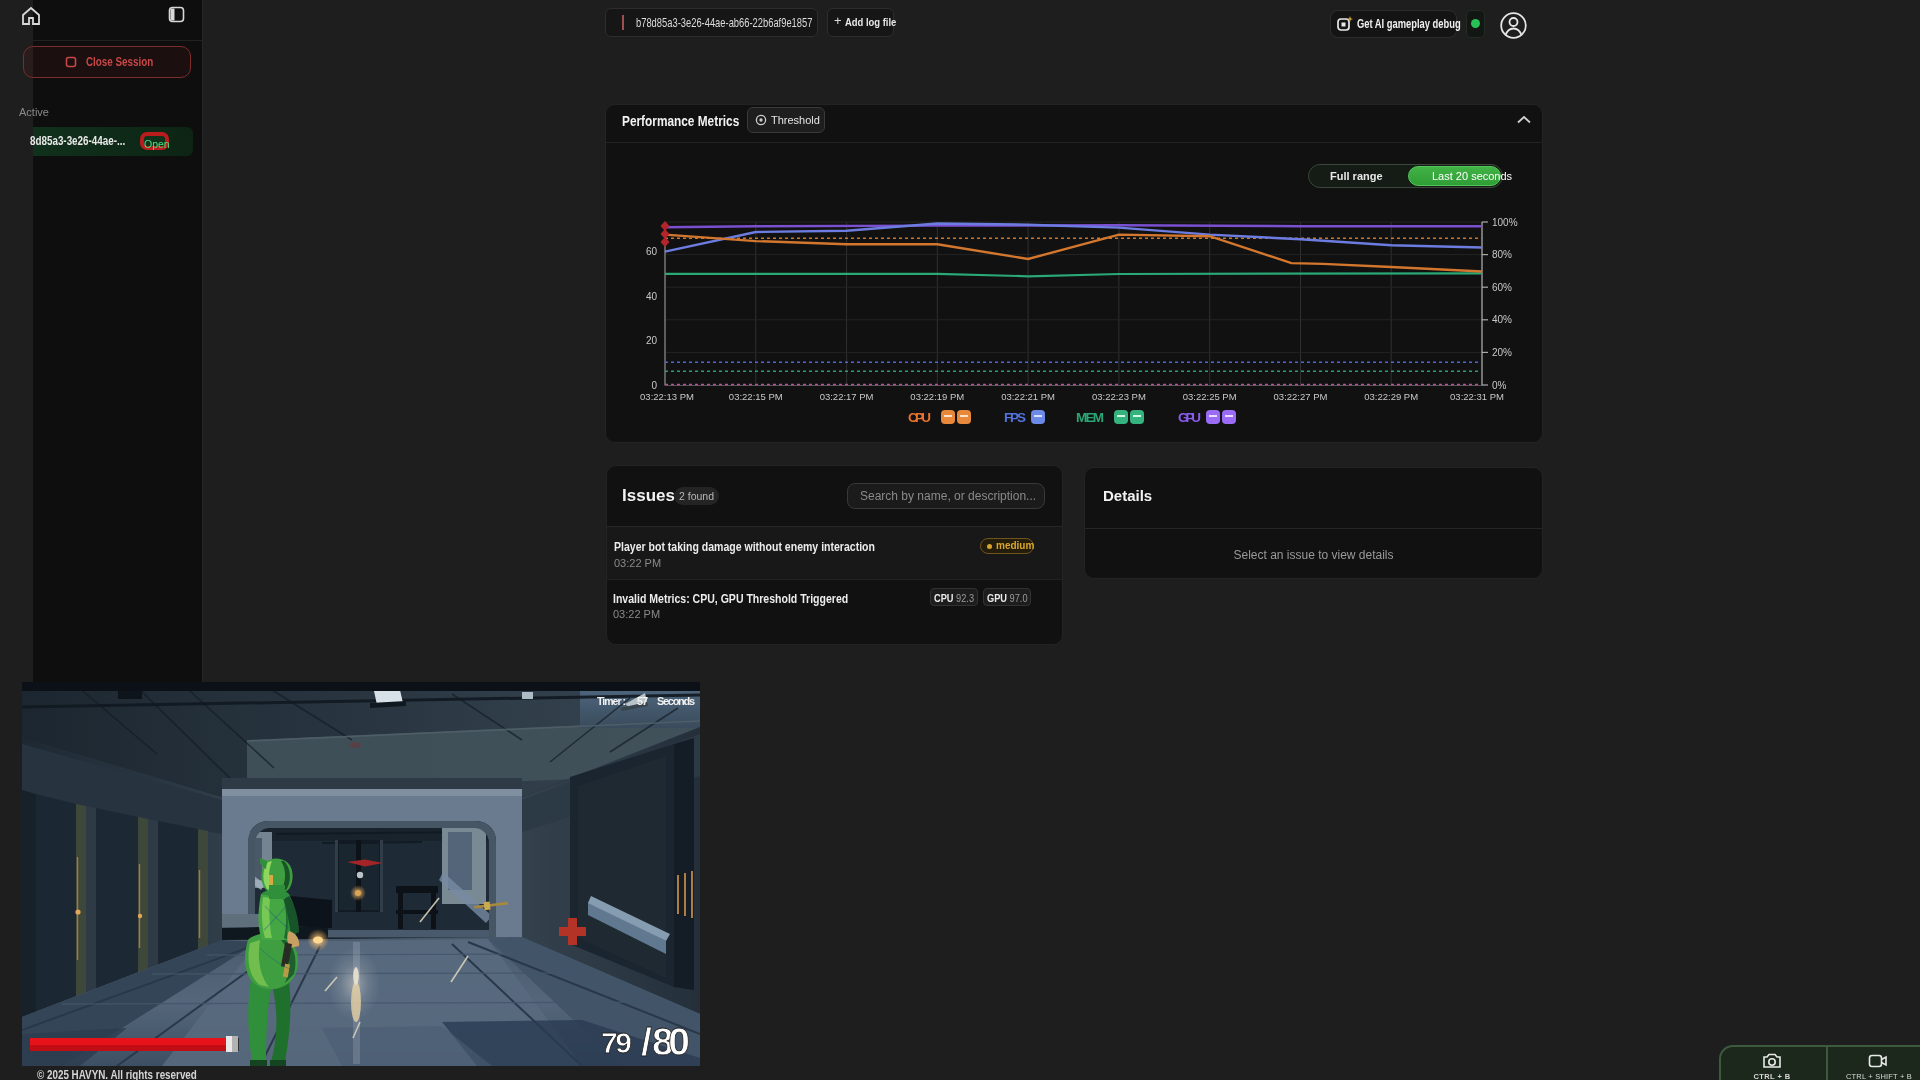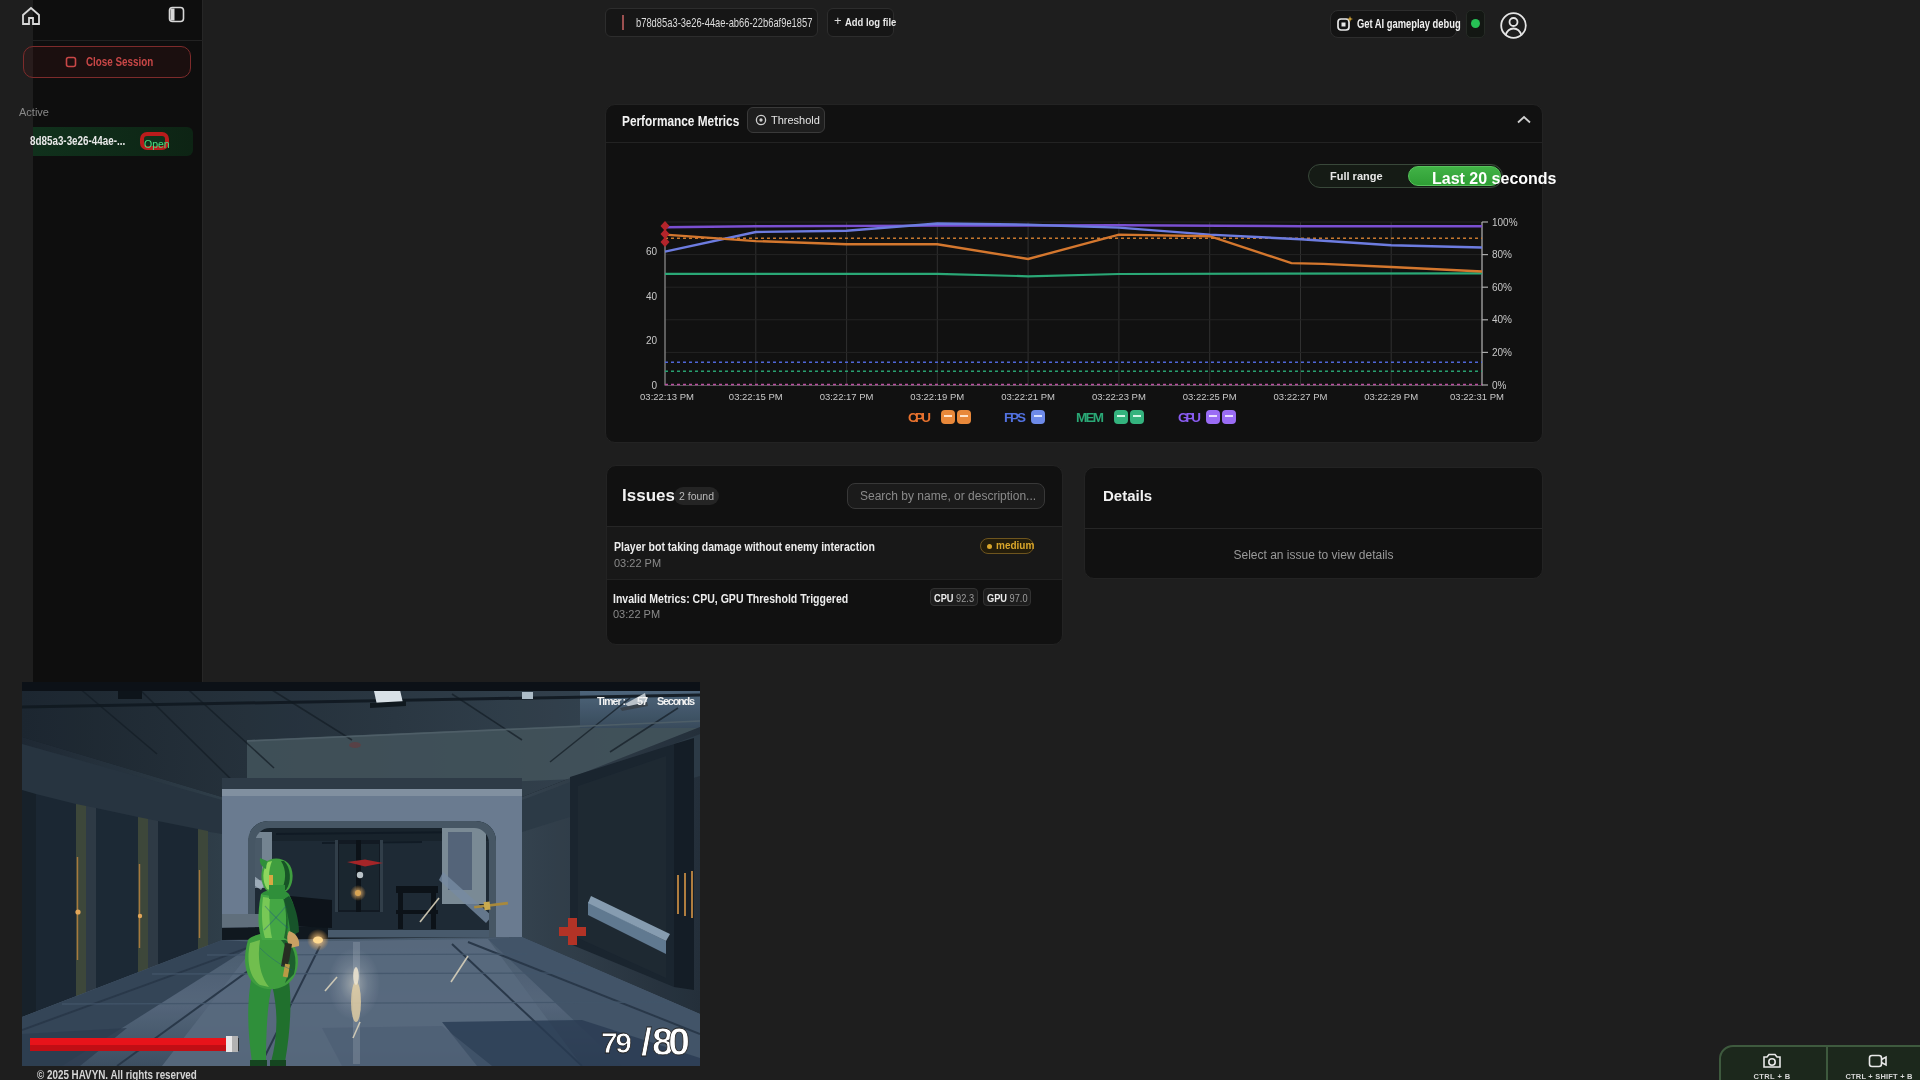--- a/index.html
+++ b/index.html
@@ -70,21 +70,21 @@
 </svg>
 <div class="abs" style="left:771px;top:114px;font-size:11px;color:#e5e5e5;">Threshold</div>
 <svg class="abs" style="left:1516px;top:113px;" width="16" height="14" viewBox="0 0 16 14" fill="none" stroke="#cfcfcf" stroke-width="1.8">
   <path d="M2 9.5 L8 4 L14 9.5"></path>
 </svg>
 <div class="abs" style="left:606px;top:142px;width:936px;height:1px;background:#232323;"></div>
 
 <div class="abs" style="left:1308px;top:164px;width:195px;height:24px;background:#151b15;border:1px solid #39483a;border-radius:12px;"></div>
 <div class="abs" style="left:1330px;top:170px;font-size:11px;color:#e8e8e8;font-weight:bold;">Full range</div>
 <div class="abs" style="left:1408px;top:166px;width:93px;height:20px;background:linear-gradient(180deg,#41b246,#2f9e35);border:1px solid #57c45c;border-radius:10px;"></div>
-<div class="abs" style="left:1416px;top:170px;font-size:16px;color:#fff;font-weight:bold;padding-left:16px;">Last 20 seconds</div>
+<div class="abs" style="left:1416px;top:170px;font-size:11px;color:#fff;font-weight:normal;padding-left:16px;">Last 20 seconds</div>
 
 <svg class="abs" style="left:605px;top:150px;" width="938" height="293" viewBox="0 0 938 293">
 
   <g stroke="#303030" stroke-width="1">
     <line x1="150.8" y1="72" x2="150.8" y2="235"></line>
     <line x1="241.6" y1="72" x2="241.6" y2="235"></line>
     <line x1="332.3" y1="72" x2="332.3" y2="235"></line>
     <line x1="423.1" y1="72" x2="423.1" y2="235"></line>
     <line x1="513.9" y1="72" x2="513.9" y2="235"></line>
     <line x1="604.7" y1="72" x2="604.7" y2="235"></line>
@@ -425,13 +425,13 @@
 <div class="abs" style="left:1826px;top:1047px;width:2px;height:33px;background:#3e5a3e;"></div>
 <svg class="abs" style="left:1762px;top:1052px;" width="20" height="17" viewBox="0 0 20 17" fill="none" stroke="#e8e8e8" stroke-width="1.6">
   <path d="M2 5 h3 l2 -2.5 h6 l2 2.5 h3 v10 h-16 Z"></path>
   <circle cx="10" cy="10" r="3.2"></circle>
 </svg>
 <div class="abs" style="left:1746px;top:1072px;width:52px;text-align:center;font-size:7.5px;font-weight:bold;color:#d8d8d8;letter-spacing:0.4px;">CTRL + B</div>
 <svg class="abs" style="left:1868px;top:1054px;" width="20" height="14" viewBox="0 0 20 14" fill="none" stroke="#e8e8e8" stroke-width="1.6">
   <rect x="1.5" y="1.5" width="12" height="11" rx="2.5"></rect>
   <path d="M13.5 5.5 L18 3 V11 L13.5 8.5"></path>
 </svg>
-<div class="abs" style="left:1845px;top:1072px;width:68px;text-align:center;font-size:7.5px;font-weight:bold;color:#d8d8d8;letter-spacing:0.2px;">CTRL + SHIFT + B</div>
+<div class="abs" style="left:1845px;top:1072px;width:68px;text-align:center;font-size:7.5px;font-weight:normal;color:#d8d8d8;letter-spacing:0.2px;">CTRL + SHIFT + B</div>
 
 </body></html>

